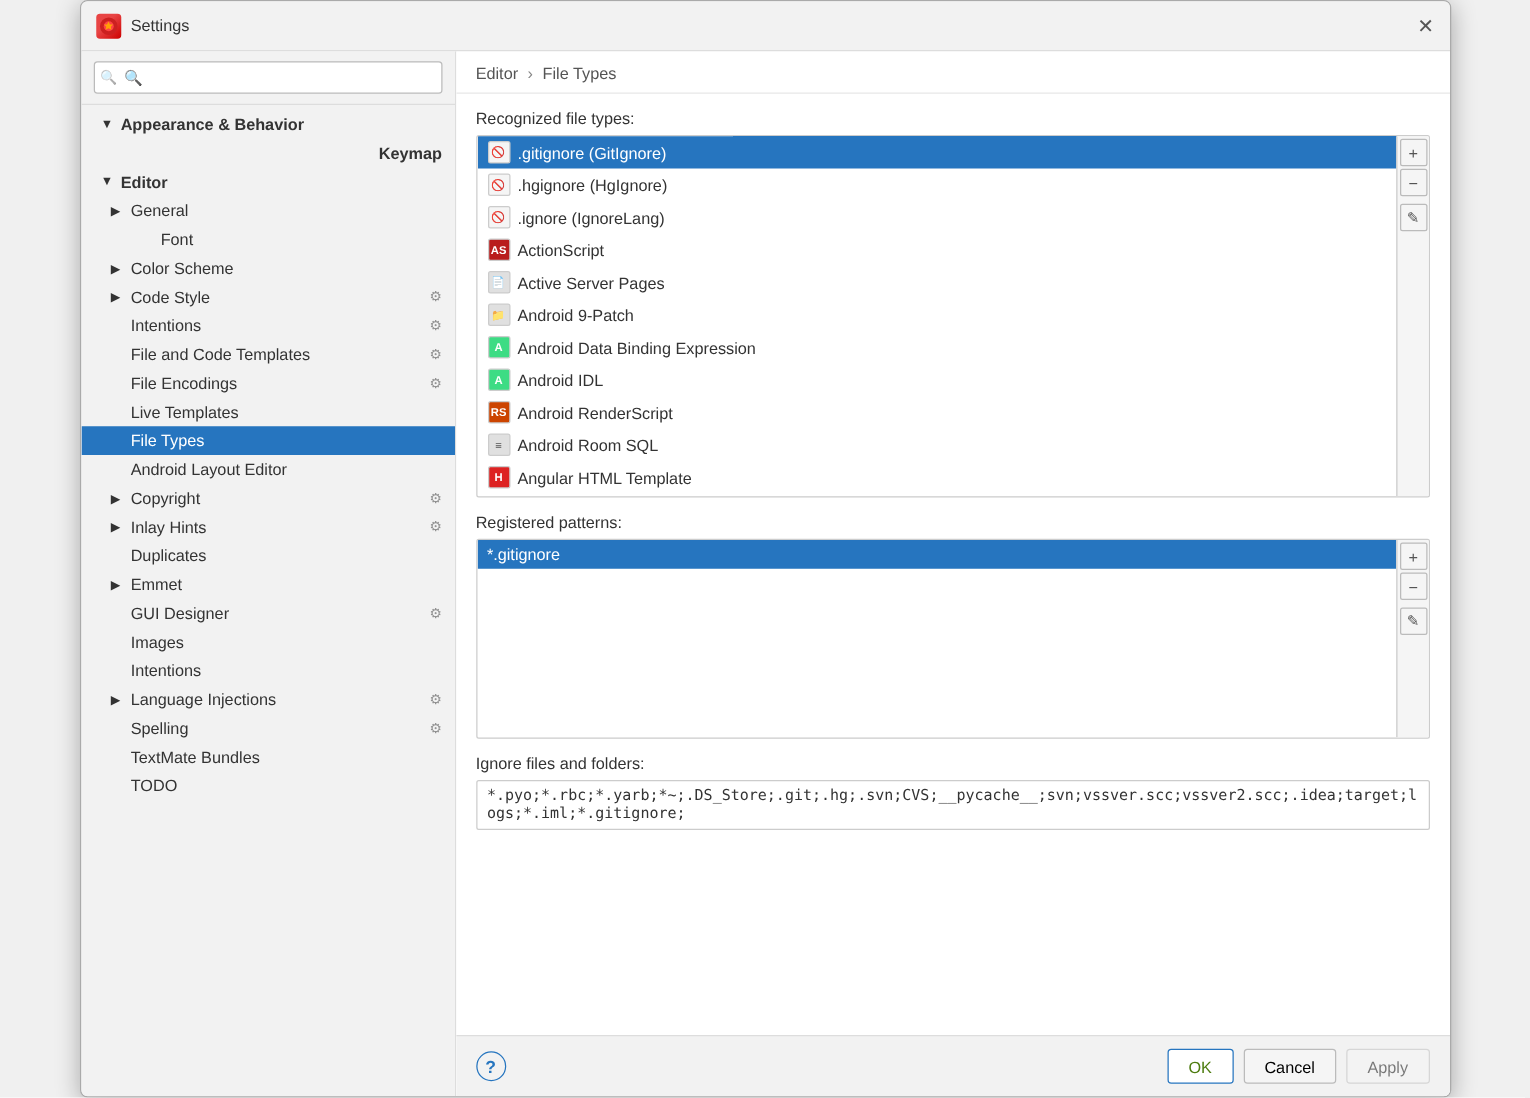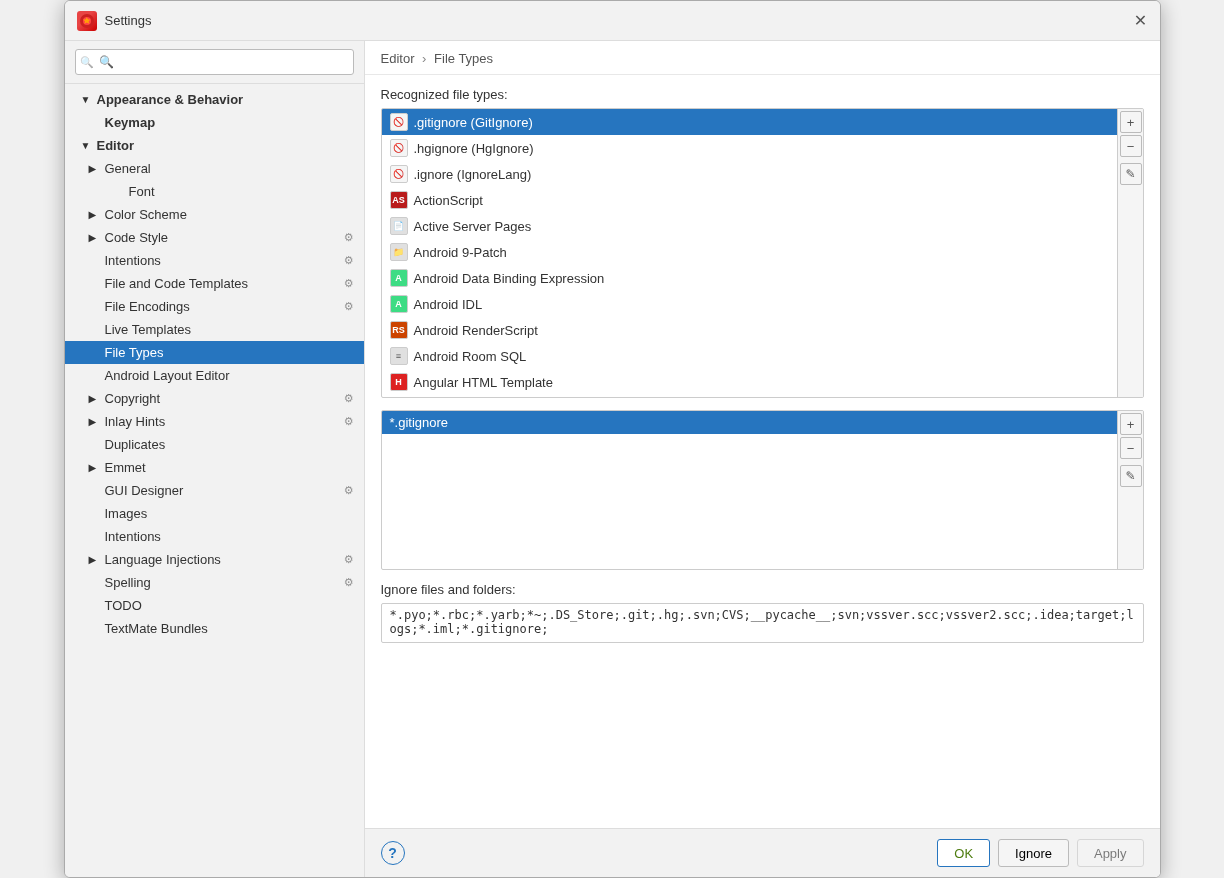--- a/index.html
+++ b/index.html
@@ -324,21 +324,21 @@
       <div class="search-box">
         <div class="search-wrap">
           <input class="search-input" type="text" placeholder="🔍" style="">
         </div>
       </div>
       <div class="sidebar-nav" id="sidebar-nav">
       <div class="nav-item level-0" style="font-weight: bold;">
             <span class="expand-arrow">▼</span>
             <span>Appearance &amp; Behavior</span>
           </div>
-          <div class="nav-item level-1" style="font-weight: bold;">
+          <div class="nav-item level-1" style="font-weight: bold; justify-content: flex-end;">
             <span class="expand-arrow"></span>
             <span>Keymap</span>
           </div>
           <div class="nav-item level-0" style="font-weight: bold;">
             <span class="expand-arrow">▼</span>
             <span>Editor</span>
           </div>
           <div class="nav-item level-1">
             <span class="expand-arrow">▶</span>
             <span>General</span>
@@ -419,25 +419,25 @@
             <span>Language Injections</span>
             <span class="nav-icon">⚙</span>
           </div>
           <div class="nav-item level-1">
             <span class="expand-arrow"></span>
             <span>Spelling</span>
             <span class="nav-icon">⚙</span>
           </div>
           <div class="nav-item level-1">
             <span class="expand-arrow"></span>
+            <span>TextMate Bundles</span>
+          </div>
+          <div class="nav-item level-1">
+            <span class="expand-arrow"></span>
             <span>TODO</span>
-          </div>
-          <div class="nav-item level-1">
-            <span class="expand-arrow"></span>
-            <span>TextMate Bundles</span>
           </div>
         </div>
     </div>
 
     <div class="main-content">
       <div class="breadcrumb">
         <span>Editor</span>
         <span class="breadcrumb-sep">›</span>
         <span>File Types</span>
       </div>
@@ -521,20 +521,21 @@
               </div>
             <div class="rec-controls">
               <button class="rec-ctrl-btn">+</button>
               <button class="rec-ctrl-btn">−</button>
               <button class="rec-ctrl-btn" style="margin-top:4px; font-size:12px;">✎</button>
             </div>
           </div>
         </div>
 
         <div class="patterns-section">
+          <div class="section-label">Registered patterns:</div>
           <div class="patterns-list-wrap">
             <div class="patterns-list" id="patterns-list">
             <div class="list-item selected">
                   <span>*.gitignore</span>
                 </div>
               </div>
             <div class="rec-controls">
               <button class="rec-ctrl-btn">+</button>
               <button class="rec-ctrl-btn">−</button>
               <button class="rec-ctrl-btn" style="margin-top:4px; font-size:12px;">✎</button>
@@ -546,18 +547,18 @@
           <div class="section-label">Ignore files and folders:</div>
           <textarea class="ignore-input" id="ignore-input" readonly="" style="">*.pyo;*.rbc;*.yarb;*~;.DS_Store;.git;.hg;.svn;CVS;__pycache__;svn;vssver.scc;vssver2.scc;.idea;target;logs;*.iml;*.gitignore;</textarea>
         </div>
       </div>
 
       <div class="bottom-bar">
         <div class="bottom-left">
           <button class="help-btn">?</button>
         </div>
         <button class="btn primary">OK</button>
-        <button class="btn">Ignore</button>
+        <button class="btn">Cancel</button>
         <button class="btn disabled">Apply</button>
       </div>
     </div>
   </div>
 </div>
 
 </body></html>

